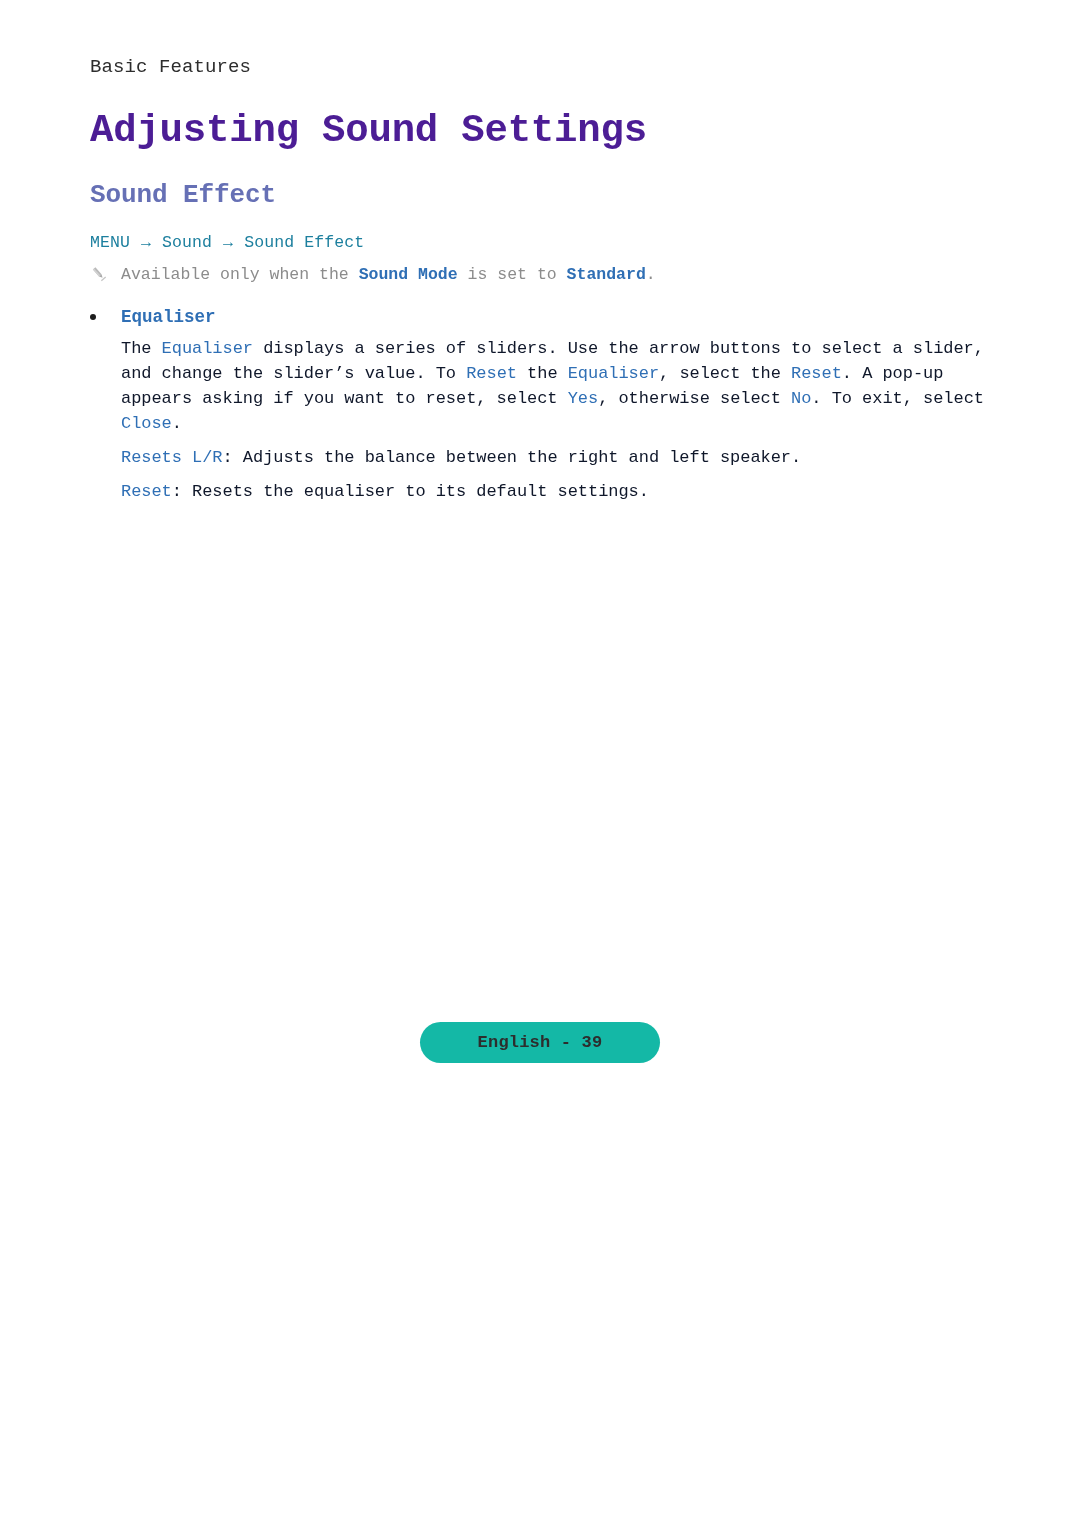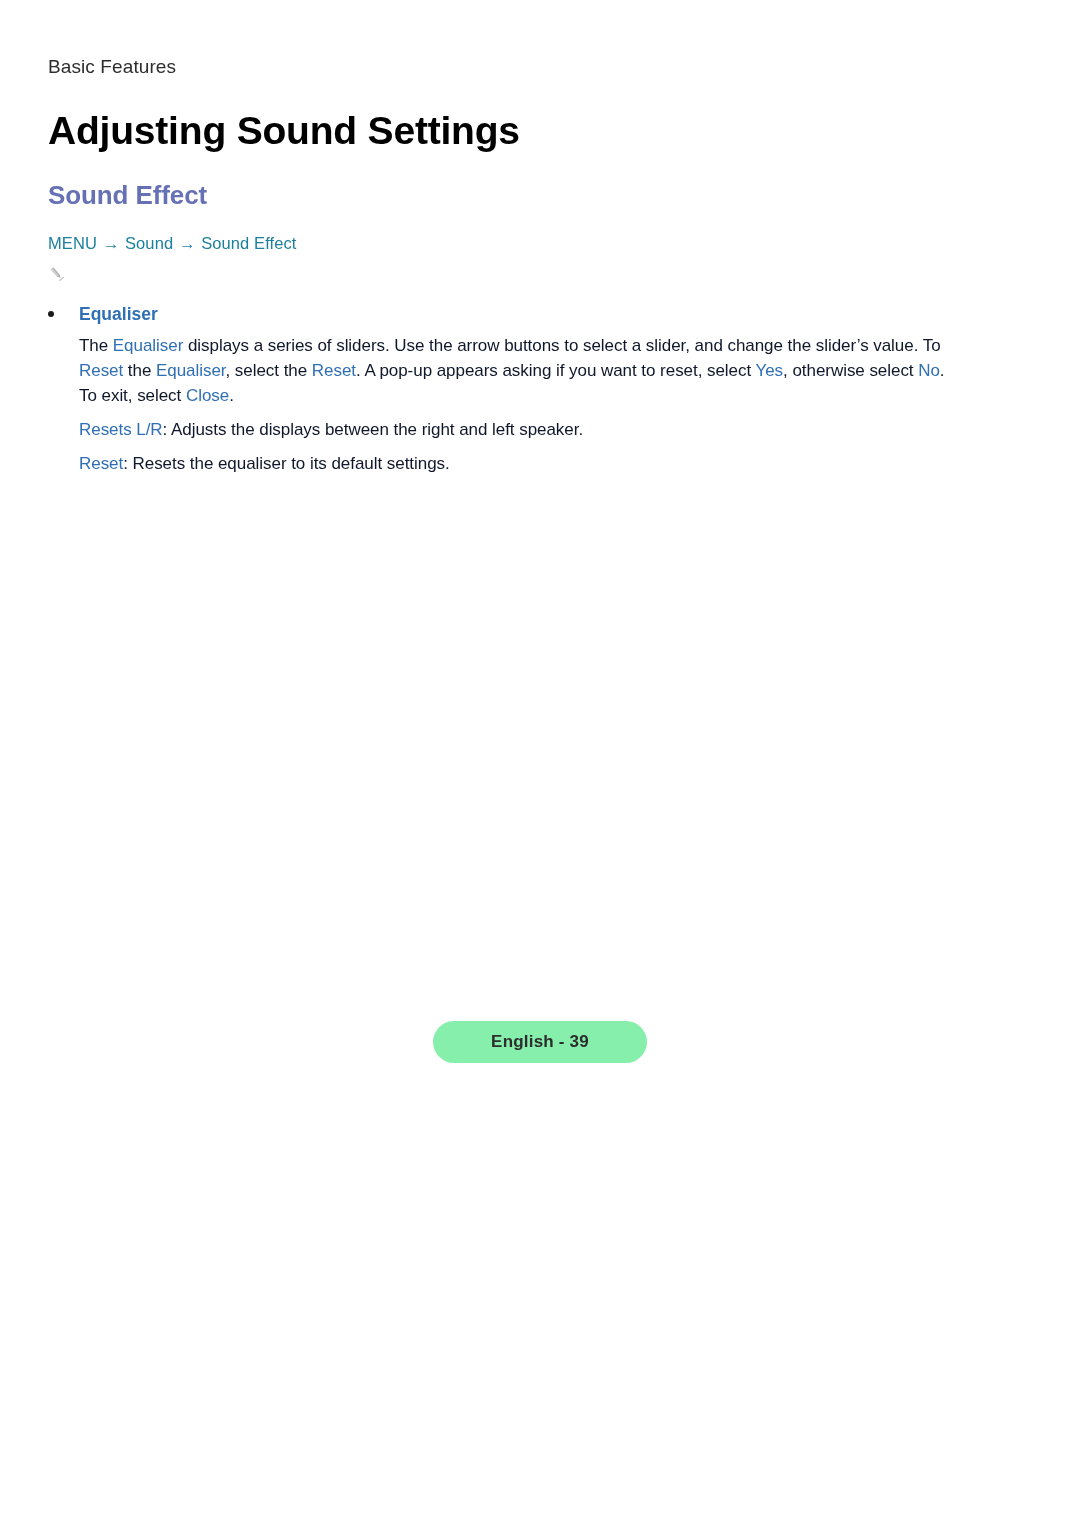--- a/index.html
+++ b/index.html
@@ -13,38 +13,39 @@
     font-family: "Liberation Sans", sans-serif;
     position: relative;
     overflow: hidden;
   }
 
   .page {
     position: relative;
     width: 1080px;
     height: 1094px;
     box-sizing: border-box;
-    padding: 0 48px;
+    padding: 0 90px;
+    font-family: Liberation Mono, monospace;
   }
 
   
   .running-header {
     padding-top: 55px;
     font-size: 19px;
     color: #2d2d2d;
     letter-spacing: 0.1px;
     line-height: 1.3;
   }
 
   
   .doc-title {
     margin-top: 29px;
     font-size: 39px;
     font-weight: bold;
-    color: #000000;
+    color: #4c1d95;
     letter-spacing: -0.2px;
     line-height: 1.15;
   }
 
   
   .section-heading {
     margin-top: 26px;
     font-size: 26px;
     font-weight: bold;
     color: #6670b5;
@@ -136,21 +137,21 @@
   
   .footer {
     position: absolute;
     left: 0;
     right: 0;
     bottom: 31px;
     display: flex;
     justify-content: center;
   }
   .page-badge {
-    background: #86efac;
+    background: #14b8a6;
     color: #2d2d2d;
     font-size: 17px;
     font-weight: bold;
     border-radius: 22px;
     padding: 11px 58px;
     letter-spacing: 0.2px;
   }
 </style>
 </head>
 <body>
@@ -175,32 +176,33 @@
     <span class="note-icon">
       <svg width="18" height="18" viewBox="0 0 18 18" aria-hidden="true">
         <g transform="rotate(-42 9 9)">
           <rect x="7.4" y="1.6" width="3.4" height="9.2" fill="#b9b9b9"></rect>
           <rect x="7.4" y="1.6" width="1.6" height="9.2" fill="#d2d2d2"></rect>
           <polygon points="7.4,10.8 10.8,10.8 9.1,14.2" fill="#a9a9a9"></polygon>
           <rect x="6.2" y="15.0" width="5.8" height="1.3" fill="#c6c6c6"></rect>
         </g>
       </svg>
     </span>
+    <span class="note-text"><span>Available only when the </span><span class="hl">Sound Mode</span><span> is set to </span><span class="hl">Standard</span><span>.</span></span>
   </div>
 
   <div class="bullet-row">
     <span class="bullet-dot">
         <span></span>
       </span>
     <span class="bullet-label">Equaliser</span>
   </div>
 
   <div class="body-block" id="equaliser-body">
       <div class="body-para"><span class="t-dark">The </span><span class="t-blue">Equaliser</span><span class="t-dark"> displays a series of sliders. Use the arrow buttons to select a slider, and change the slider’s value. To </span><span class="t-blue">Reset</span><span class="t-dark"> the </span><span class="t-blue">Equaliser</span><span class="t-dark">, select the </span><span class="t-blue">Reset</span><span class="t-dark">. A pop-up appears asking if you want to reset, select </span><span class="t-blue">Yes</span><span class="t-dark">, otherwise select </span><span class="t-blue">No</span><span class="t-dark">. To exit, select </span><span class="t-blue">Close</span><span class="t-dark">.</span></div>
-      <div class="body-para"><span class="t-blue">Resets L/R</span><span class="t-dark">: Adjusts the displays between the right and left speaker.</span></div>
+      <div class="body-para"><span class="t-blue">Resets L/R</span><span class="t-dark">: Adjusts the balance between the right and left speaker.</span></div>
       <div class="body-para"><span class="t-blue">Reset</span><span class="t-dark">: Resets the equaliser to its default settings.</span></div>
     </div>
 
   <div class="footer">
     <div class="page-badge">English - 39</div>
   </div>
 
 </div>
 
 </body></html>

